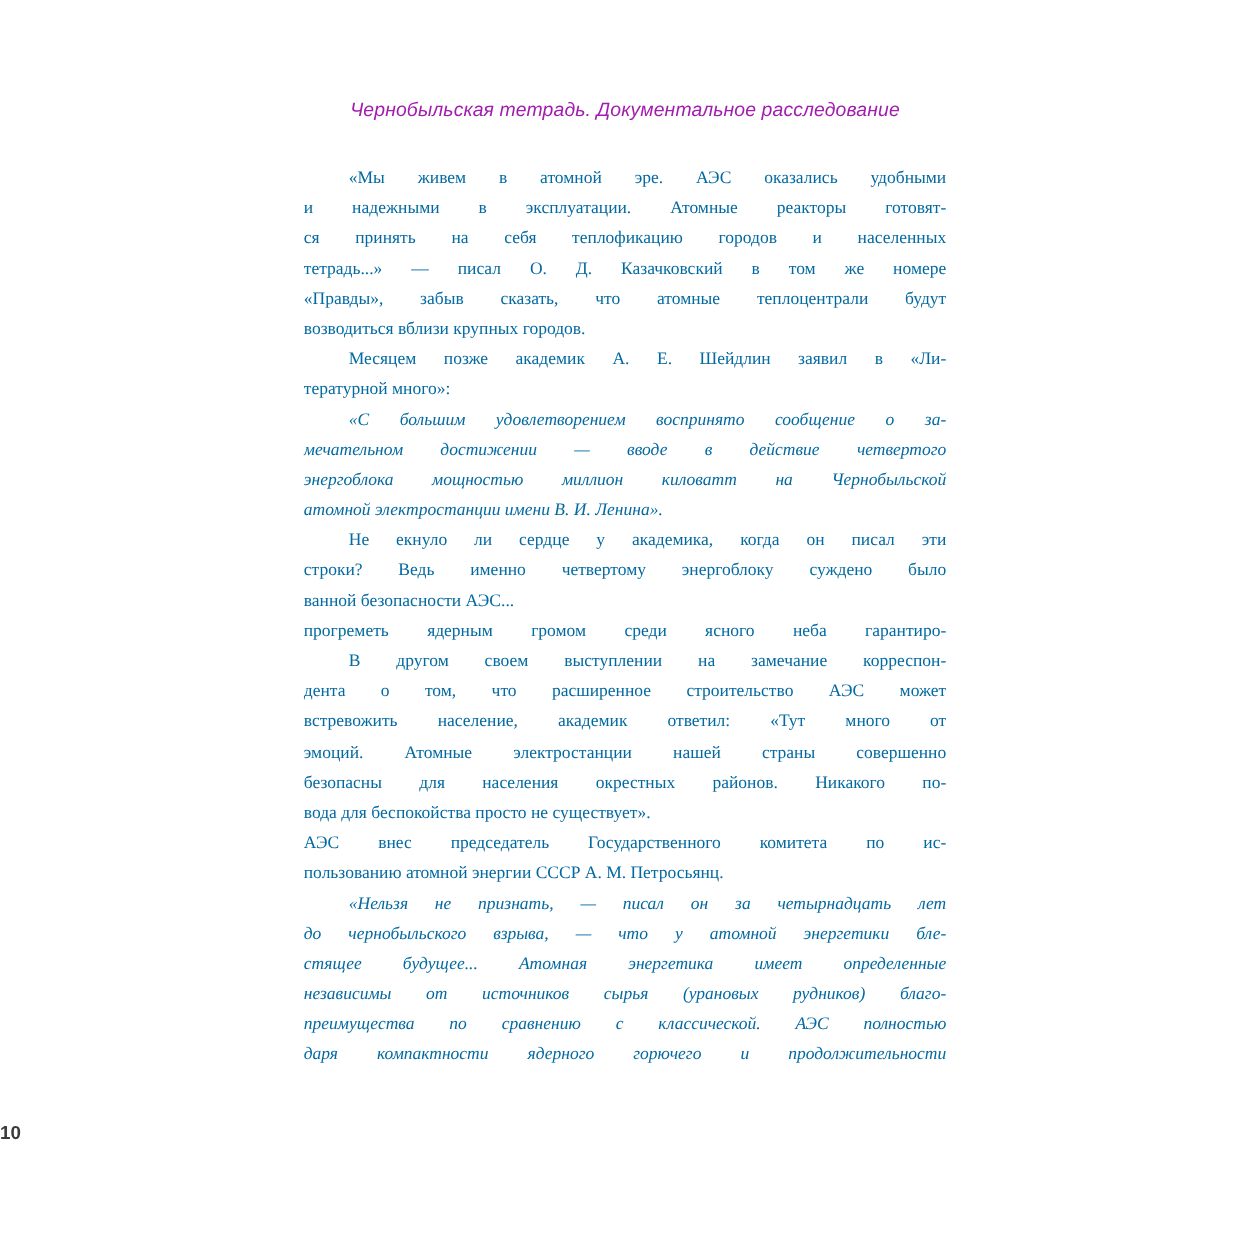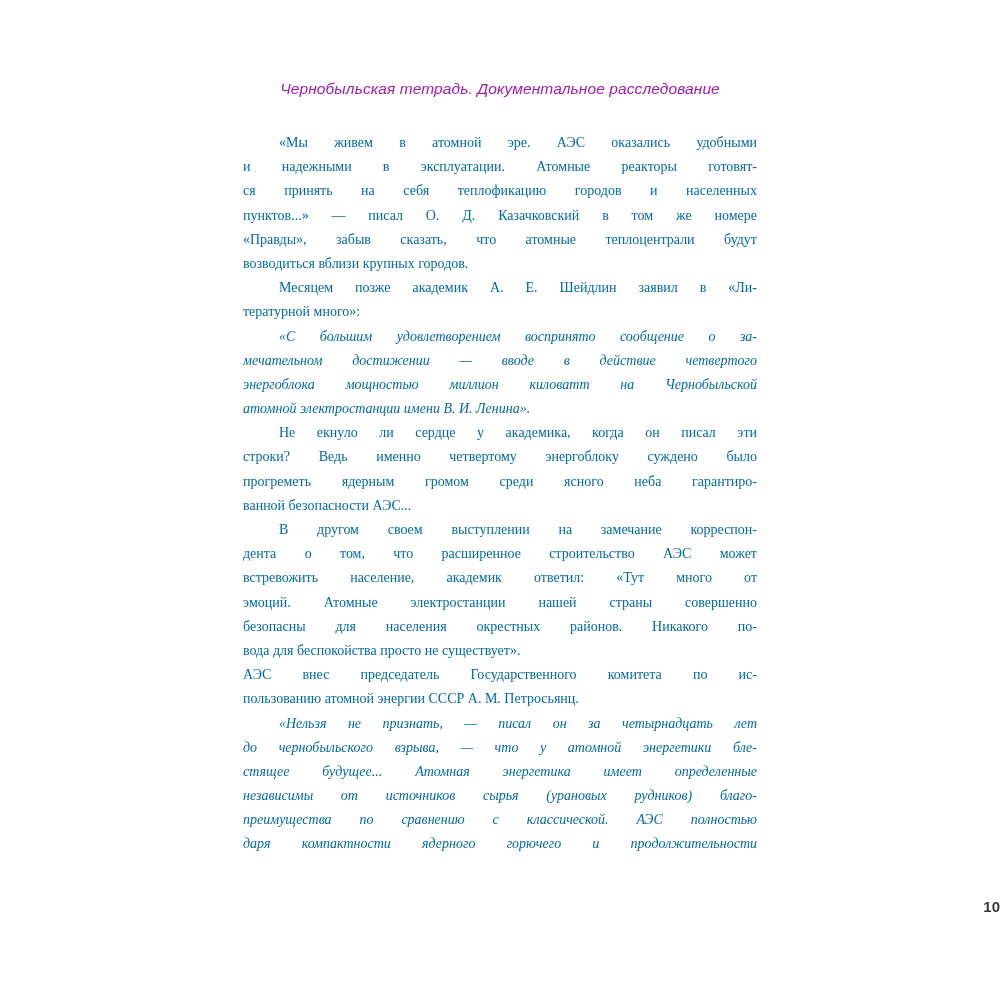--- a/index.html
+++ b/index.html
@@ -48,57 +48,57 @@
   }
   .line.first { padding-left: 36px; }
   .line.last {
     text-align-last: left;
   }
   .page-number {
     position: absolute;
     top: 898px;
     left: 0;
     width: 100%;
-    text-align: right;
+    text-align: left;
     font-family: "Liberation Sans", sans-serif;
     font-weight: 700;
     font-size: 15px;
     color: #3a3a3c;
   }
 </style>
 </head>
 <body>
 
 <div class="page">
   <div class="running-header">Чернобыльская тетрадь. Документальное расследование</div>
 
   <div class="text-block">
       <div class="para normal">
         <div class="line first">«Мы живем в атомной эре. АЭС оказались удобными</div>
         <div class="line">и надежными в эксплуатации. Атомные реакторы готовят-</div>
         <div class="line">ся принять на себя теплофикацию городов и населенных</div>
-        <div class="line">пунктов...» — писал О. Д. Казачковский в том же номере</div>
+        <div class="line">тетрадь...» — писал О. Д. Казачковский в том же номере</div>
         <div class="line">«Правды», забыв сказать, что атомные теплоцентрали будут</div>
         <div class="line last">возводиться вблизи крупных городов.</div>
       </div>
       <div class="para normal">
         <div class="line first">Месяцем позже академик А. Е. Шейдлин заявил в «Ли-</div>
         <div class="line last">тературной много»:</div>
       </div>
       <div class="para italic">
         <div class="line first">«С большим удовлетворением воспринято сообщение о за-</div>
         <div class="line">мечательном достижении — вводе в действие четвертого</div>
         <div class="line">энергоблока мощностью миллион киловатт на Чернобыльской</div>
         <div class="line last">атомной электростанции имени В. И. Ленина».</div>
       </div>
       <div class="para normal">
         <div class="line first">Не екнуло ли сердце у академика, когда он писал эти</div>
         <div class="line">строки? Ведь именно четвертому энергоблоку суждено было</div>
+        <div class="line last">ванной безопасности АЭС...</div>
         <div class="line">прогреметь ядерным громом среди ясного неба гарантиро-</div>
-        <div class="line last">ванной безопасности АЭС...</div>
       </div>
       <div class="para normal">
         <div class="line first">В другом своем выступлении на замечание корреспон-</div>
         <div class="line">дента о том, что расширенное строительство АЭС может</div>
         <div class="line">встревожить население, академик ответил: «Тут много от</div>
         <div class="line">эмоций. Атомные электростанции нашей страны совершенно</div>
         <div class="line">безопасны для населения окрестных районов. Никакого по-</div>
         <div class="line last">вода для беспокойства просто не существует».</div>
       </div>
       <div class="para normal">

